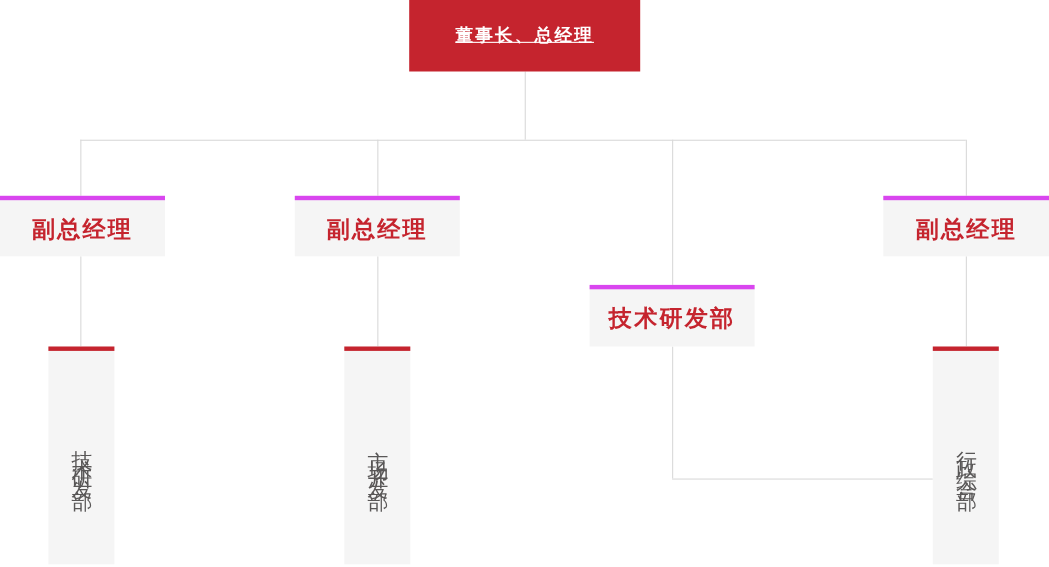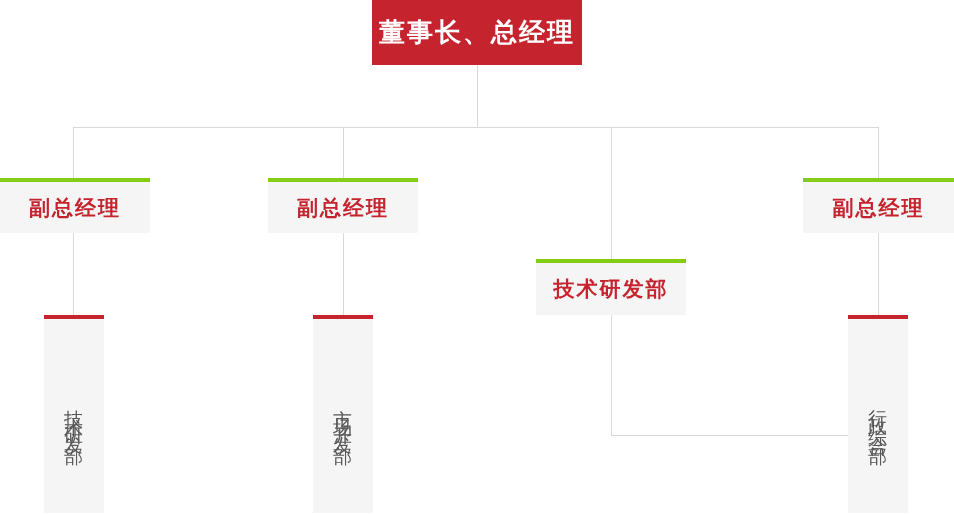--- a/index.html
+++ b/index.html
@@ -16,27 +16,27 @@
   .vline { width: 1px; }
 
   .root-node {
     position: absolute;
     left: 372px; top: 0; width: 210px; height: 65px;
     background: #c5242e;
     display: flex; align-items: center; justify-content: center;
     box-sizing: border-box;
   }
   .root-node .label {
-    color: #ffffff; font-size: 26px; font-weight: bold; letter-spacing: 2px;
+    color: #ffffff; font-size: 16px; font-weight: bold; letter-spacing: 2px; text-decoration: underline;
   }
 
   .node {
     position: absolute;
     background: #f5f5f5;
-    border-top: 4px solid #84cc16;
+    border-top: 4px solid #d946ef;
     box-sizing: border-box;
     display: flex; align-items: center; justify-content: center;
     width: 150px; height: 55px;
   }
   .node .label {
     color: #c5242e; font-size: 21px; font-weight: bold; letter-spacing: 2px;
   }
 
   .dept {
     position: absolute;

